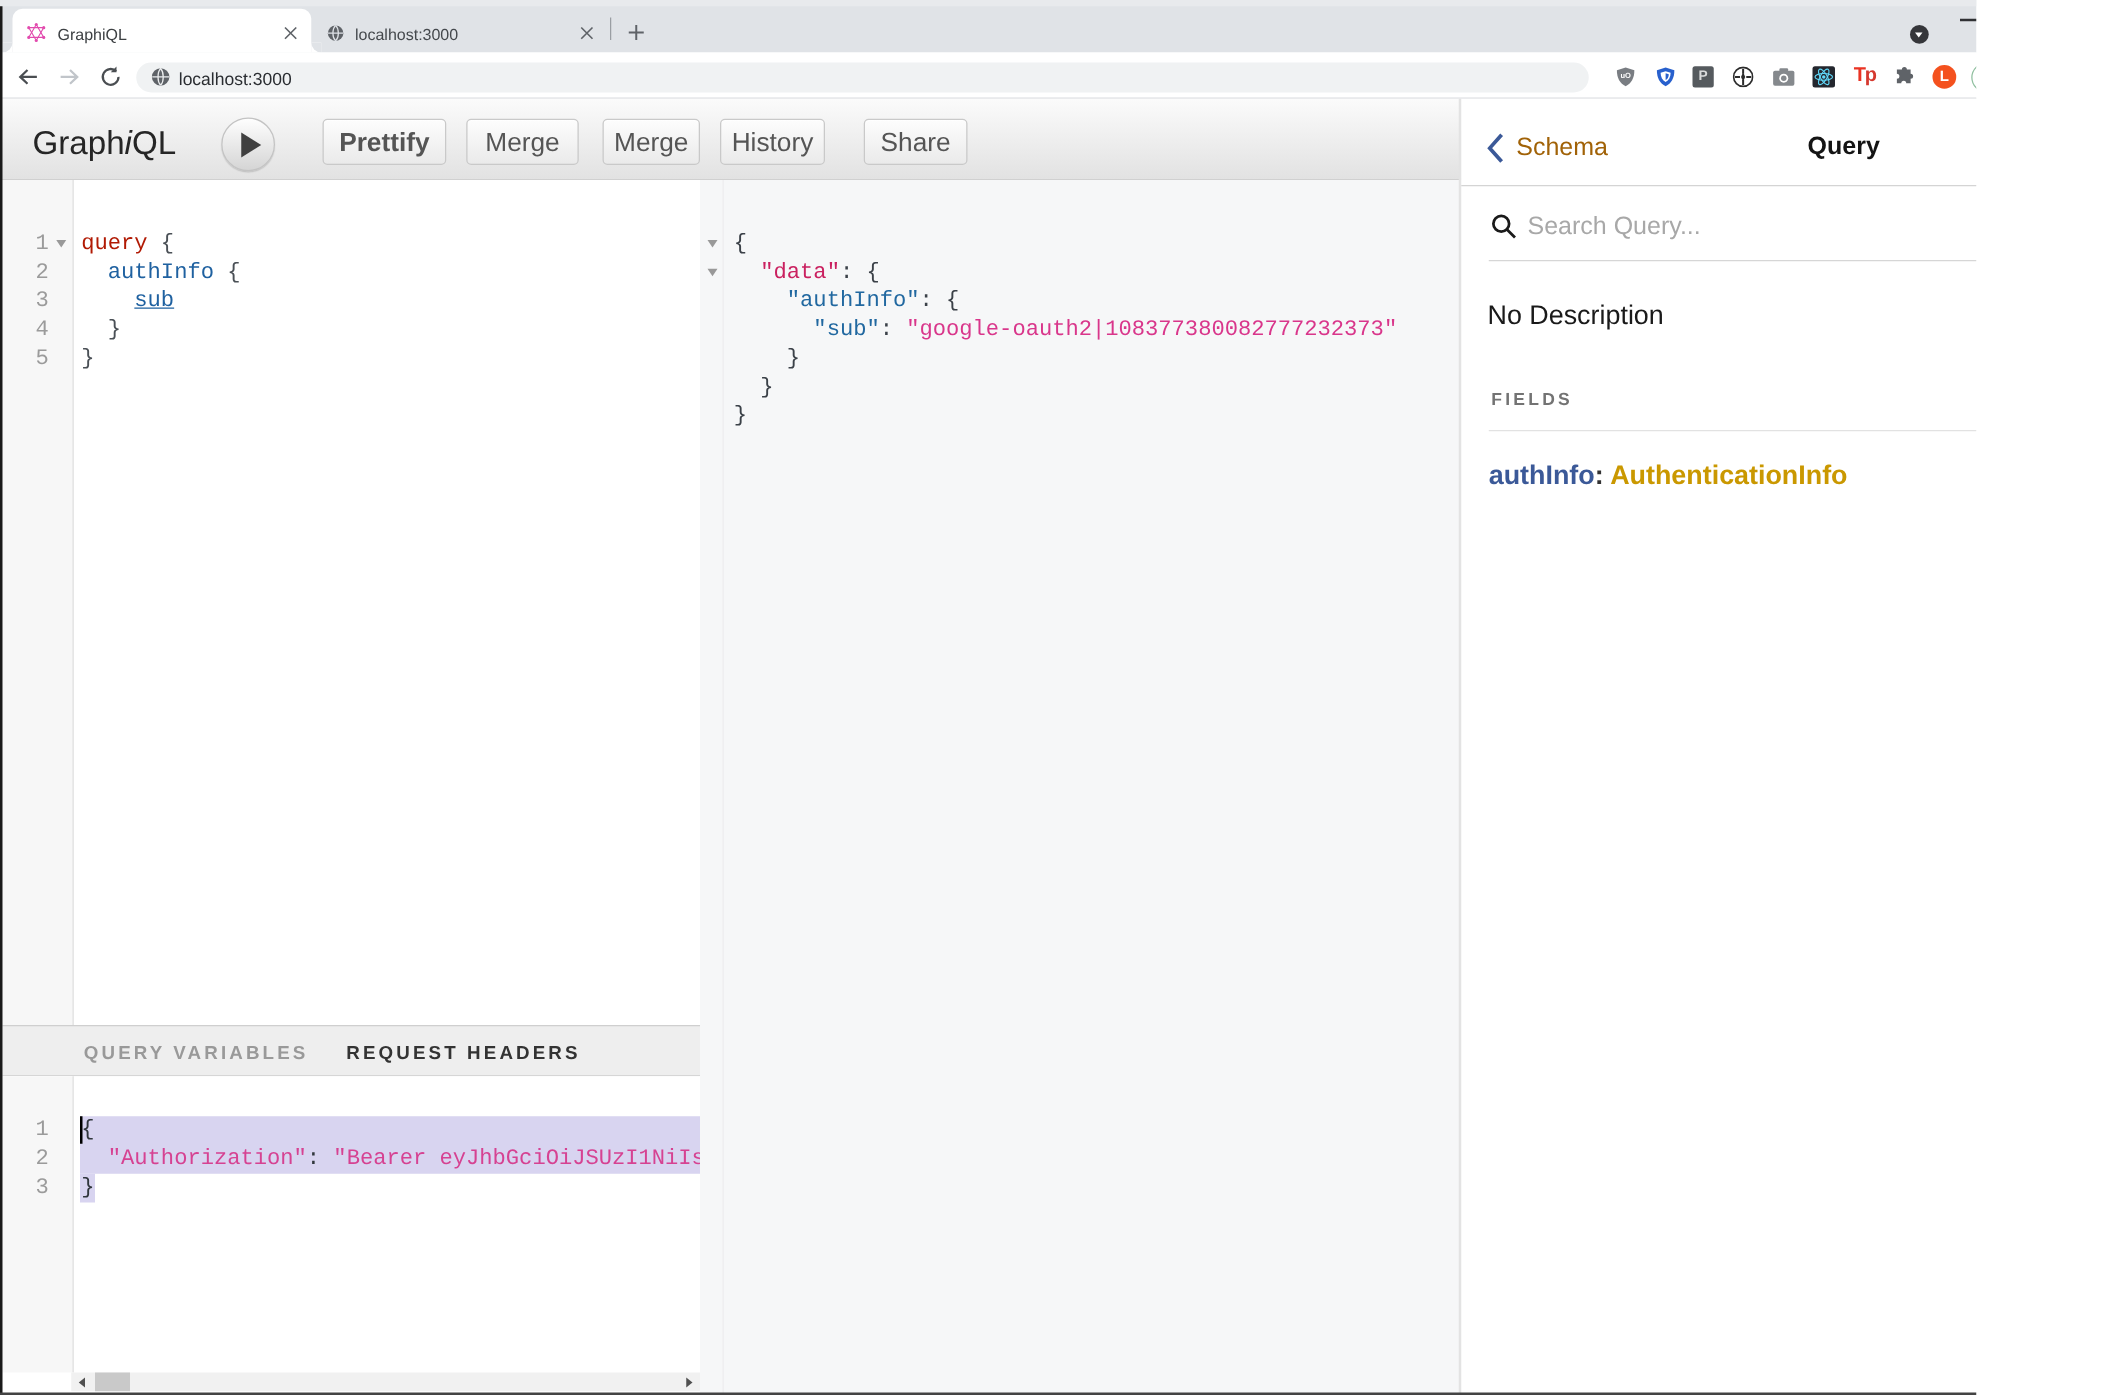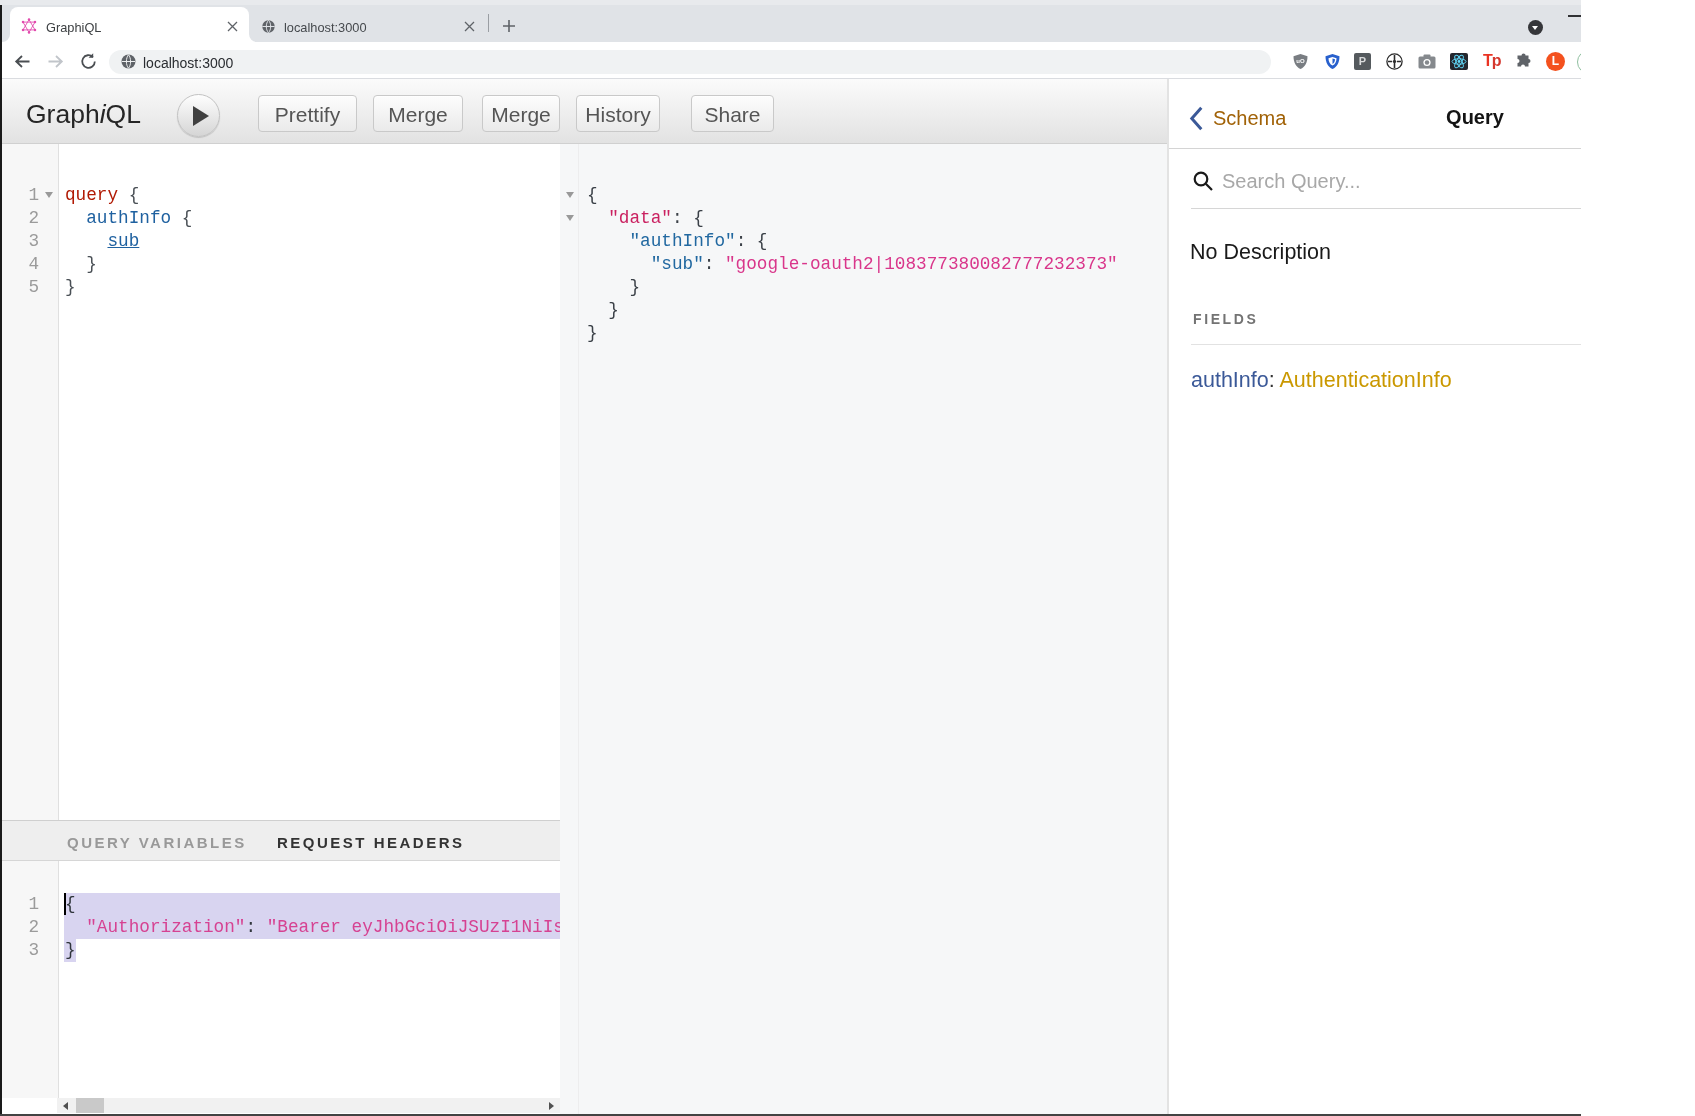--- a/index.html
+++ b/index.html
@@ -127,21 +127,21 @@
 <div class="abs" style="left:1546px;top:52px;width:19px;height:19px;text-align:center;line-height:19px;font-size:12px;font-weight:bold;color:#fff;">L</div>
 
 <div class="abs" style="left:1577px;top:50px;width:102px;height:24px;border-radius:12px;border:1px solid #8fbf9f;background:#fff;"></div>
 <div class="abs" style="left:1589px;top:55.5px;font-size:12.9px;color:#0c4a6e;">Aktualisieren</div>
 <div class="abs" style="left:1667px;top:55px;width:3px;height:3px;border-radius:50%;background:#137333;box-shadow:0 5px 0 #137333, 0 10px 0 #137333;"></div>
 
 <div class="abs" style="left:0;top:79px;width:1169px;height:65px;background:linear-gradient(#fbfbfb,#e2e2e2);border-bottom:1px solid #d0d0d0;"></div>
 <div class="abs" style="left:26px;top:99px;font-size:26.5px;color:#262626;">Graph<i>i</i>QL</div>
 <div class="abs" style="left:177px;top:94px;width:43px;height:43px;border-radius:50%;border:1px solid #c3c3c3;background:linear-gradient(#fefefe,#d5d5d5);box-shadow:0 1px 1px rgba(0,0,0,0.15);"></div>
 <div class="abs" style="left:193px;top:105.5px;width:0;height:0;border-left:16px solid #404040;border-top:10px solid transparent;border-bottom:10px solid transparent;"></div>
-<div class="toolbtn abs" style="left:258px;width:99px;">Prettify</div>
+<div class="toolbtn abs" style="left:258px;width:99px;font-weight:bold;">Prettify</div>
 <div class="toolbtn abs" style="left:373px;width:90px;">Merge</div>
 <div class="toolbtn abs" style="left:482px;width:78px;">Merge</div>
 <div class="toolbtn abs" style="left:576px;width:84px;">History</div>
 <div class="toolbtn abs" style="left:691px;width:83px;">Share</div>
 
 <div class="abs" style="left:2px;top:144px;width:558px;height:676px;background:#fff;"></div>
 <div class="abs" style="left:2px;top:144px;width:57px;height:676px;background:#f7f7f7;border-right:1px solid #e0e0e0;"></div>
 <div class="abs mono" style="left:2px;top:184px;width:37px;text-align:right;color:#9b9b9b;">1
 2
 3
@@ -199,18 +199,18 @@
 </svg>
 <svg class="abs" style="left:1192px;top:170px;" width="24" height="24" viewBox="0 0 24 24">
   <circle cx="9" cy="9" r="6.3" stroke="#1a1a1a" stroke-width="2.2" fill="none"></circle>
   <path d="M13.8 13.8 L20 20" stroke="#1a1a1a" stroke-width="2.2"></path>
 </svg>
 <div class="abs" style="left:1222px;top:170px;font-size:20px;color:#a8a8a8;">Search Query...</div>
 <div class="abs" style="left:1191px;top:208px;width:504px;height:1px;background:#d6d6d6;"></div>
 <div class="abs" style="left:1190px;top:240px;font-size:21.5px;color:#1a1a1a;">No Description</div>
 <div class="abs" style="left:1193px;top:311px;font-size:14px;font-weight:bold;letter-spacing:2.6px;color:#737373;">FIELDS</div>
 <div class="abs" style="left:1191px;top:344px;width:504px;height:1px;background:#e2e2e2;"></div>
-<div class="abs" style="left:1191px;top:368px;font-size:21.5px;"><span style="color:#3b5998;">authInfo</span><span style="color:#333;">: </span><span style="color:#ca9800;">AuthenticationInfo</span></div>
+<div class="abs" style="left:1191px;top:368px;font-size:21.5px;font-weight:bold;"><span style="color:#3b5998;">authInfo</span><span style="color:#333;">: </span><span style="color:#ca9800;">AuthenticationInfo</span></div>
 
 <div class="abs" style="left:0;top:5px;width:2px;height:1111px;background:#1a1a1a;"></div>
 <div class="abs" style="left:0;top:1114px;width:1695px;height:2px;background:#434343;"></div>
 
 </div>
 
 </body></html>

